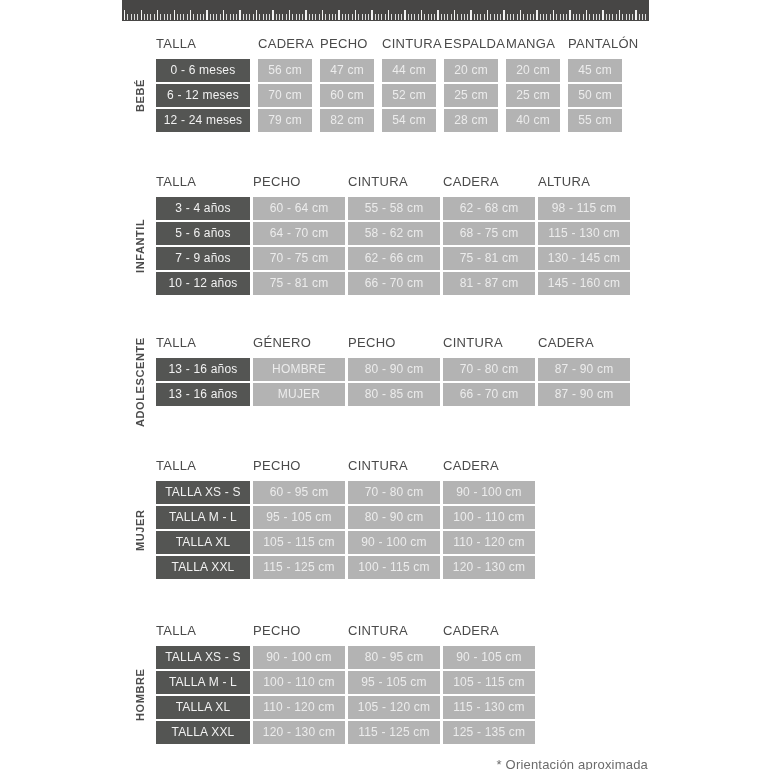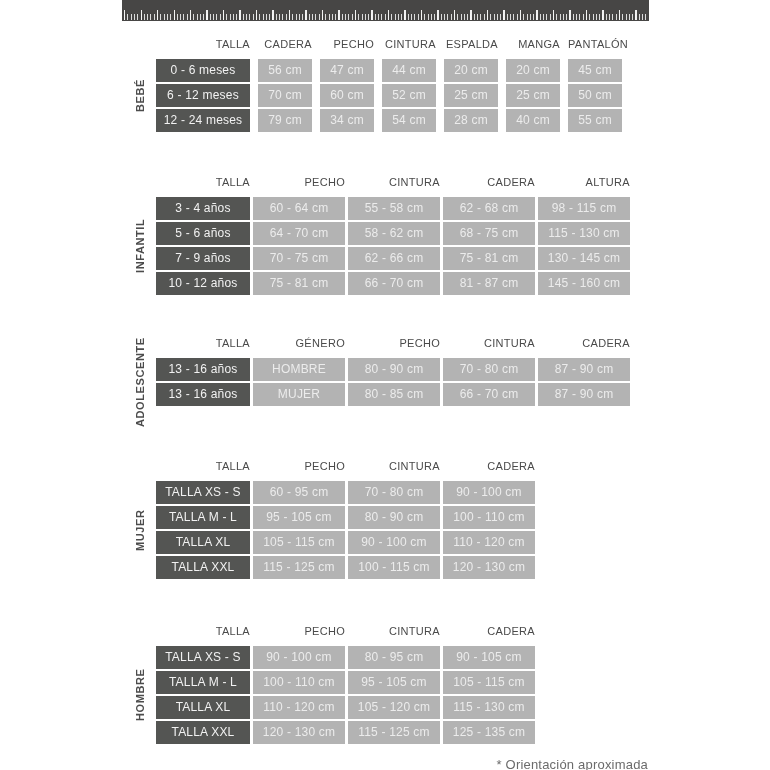--- a/index.html
+++ b/index.html
@@ -41,22 +41,22 @@
   .data-rows { row-gap:2px; }
 
   
   .t0 .col-headers, .t0 .data-rows { grid-template-columns:94px repeat(6,54px); column-gap:8px; }
   .t1 .col-headers, .t1 .data-rows,
   .t2 .col-headers, .t2 .data-rows { grid-template-columns:94px repeat(4,92px); column-gap:3px; }
   .t3 .col-headers, .t3 .data-rows,
   .t4 .col-headers, .t4 .data-rows { grid-template-columns:94px repeat(3,92px); column-gap:3px; }
 
   .col-header {
-    height:14px; line-height:14px; text-align:right;
-    font-size:11px; letter-spacing:.3px; color:#4a4a4a;
+    height:14px; line-height:14px; text-align:left;
+    font-size:13px; letter-spacing:.3px; color:#4a4a4a;
   }
   .cell {
     height:23px; line-height:23px; text-align:center;
     font-size:12px; letter-spacing:.2px;
   }
   .cell.dark  { background:#545553; color:#f2f2f2; }
   .cell.light { background:#b3b3b3; color:#ececec; }
 
   
   .v-label {
@@ -107,21 +107,21 @@
         <div class="cell light">45 cm</div>
         <div class="cell dark">6 - 12 meses</div>
         <div class="cell light">70 cm</div>
         <div class="cell light">60 cm</div>
         <div class="cell light">52 cm</div>
         <div class="cell light">25 cm</div>
         <div class="cell light">25 cm</div>
         <div class="cell light">50 cm</div>
         <div class="cell dark">12 - 24 meses</div>
         <div class="cell light">79 cm</div>
-        <div class="cell light">34 cm</div>
+        <div class="cell light">82 cm</div>
         <div class="cell light">54 cm</div>
         <div class="cell light">28 cm</div>
         <div class="cell light">40 cm</div>
         <div class="cell light">55 cm</div>
       </div>
   </div>
 
   <div class="size-table t1">
     <div class="v-label">INFANTIL</div>
     <div class="col-headers">

